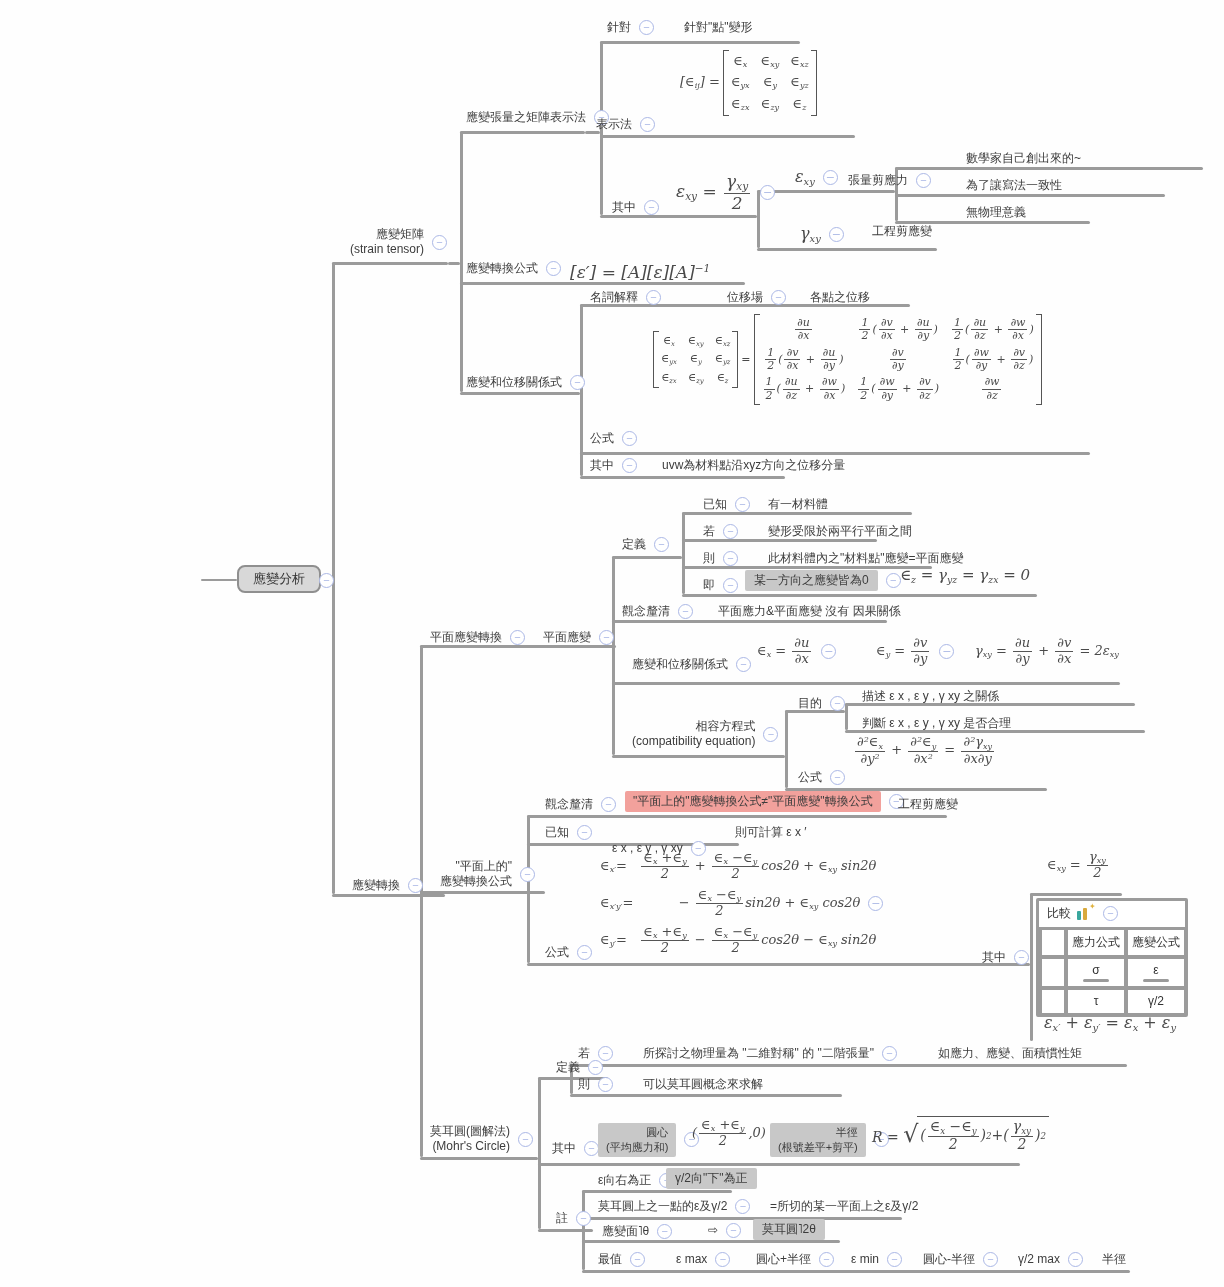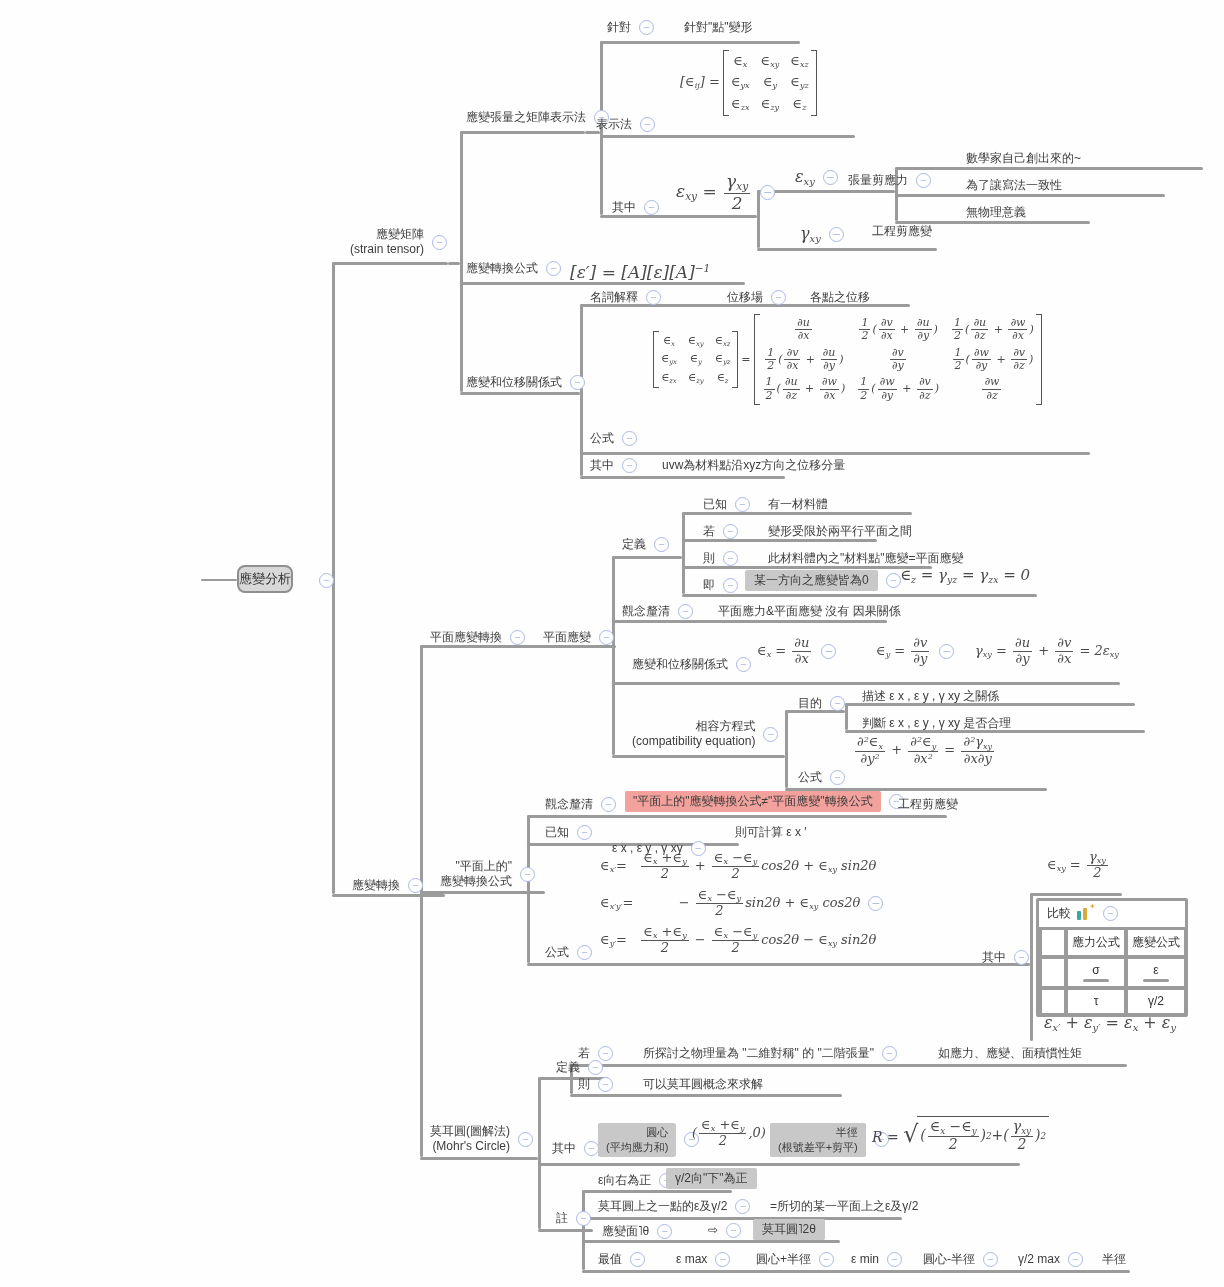--- a/index.html
+++ b/index.html
@@ -4,21 +4,21 @@
 <style>
   html,body{margin:0;padding:0;background:#fff;}
   #canvas{position:relative;width:1224px;height:1287px;background:#fefefe;overflow:hidden;
           font-family:"Liberation Sans",sans-serif;}
   .ln{position:absolute;background:#9b9b9b;border-radius:2px;z-index:1;}
   .ln.h{height:3px;} .ln.v{width:3px;} .ln.thin{height:2px;}
   .nd{position:absolute;display:flex;align-items:center;white-space:nowrap;color:#3c3c3c;
       font-size:12px;z-index:2;line-height:1.25;}
   .rootbox{background:#9d9d9d;border-radius:10px;padding:14px 30px;font-size:20px;color:#222;
            letter-spacing:1px;}
-  .childbox{background:#d8d8d8;border:2px solid #8f8f8f;border-radius:8px;padding:4px 0;
+  .childbox{background:#d8d8d8;border:2px solid #8f8f8f;border-radius:8px;padding:4px 14px;
             font-size:13px;color:#333;}
   .gb .lbl,.gb2 .lbl{background:#c8c8c8;border-radius:2px;padding:3px 9px;}
   .gb2 .lbl{font-size:11px;line-height:1.35;padding:2px 8px;}
   .rb .lbl{background:#f2a19c;border-radius:2px;padding:3px 8px;}
   .t2col{display:flex;flex-direction:column;text-align:right;}
   .mn-i{display:inline-flex;width:13px;height:13px;border-radius:50%;border:1.4px solid #abb8e6;
         color:#abb8e6;font-size:11px;align-items:center;justify-content:center;margin-left:8px;
         background:#fff;flex:none;line-height:1;}
   .f{font-family:"DejaVu Serif",serif;font-style:italic;color:#4a4a4a;}
   sub{font-size:.62em;vertical-align:-0.3em;}

